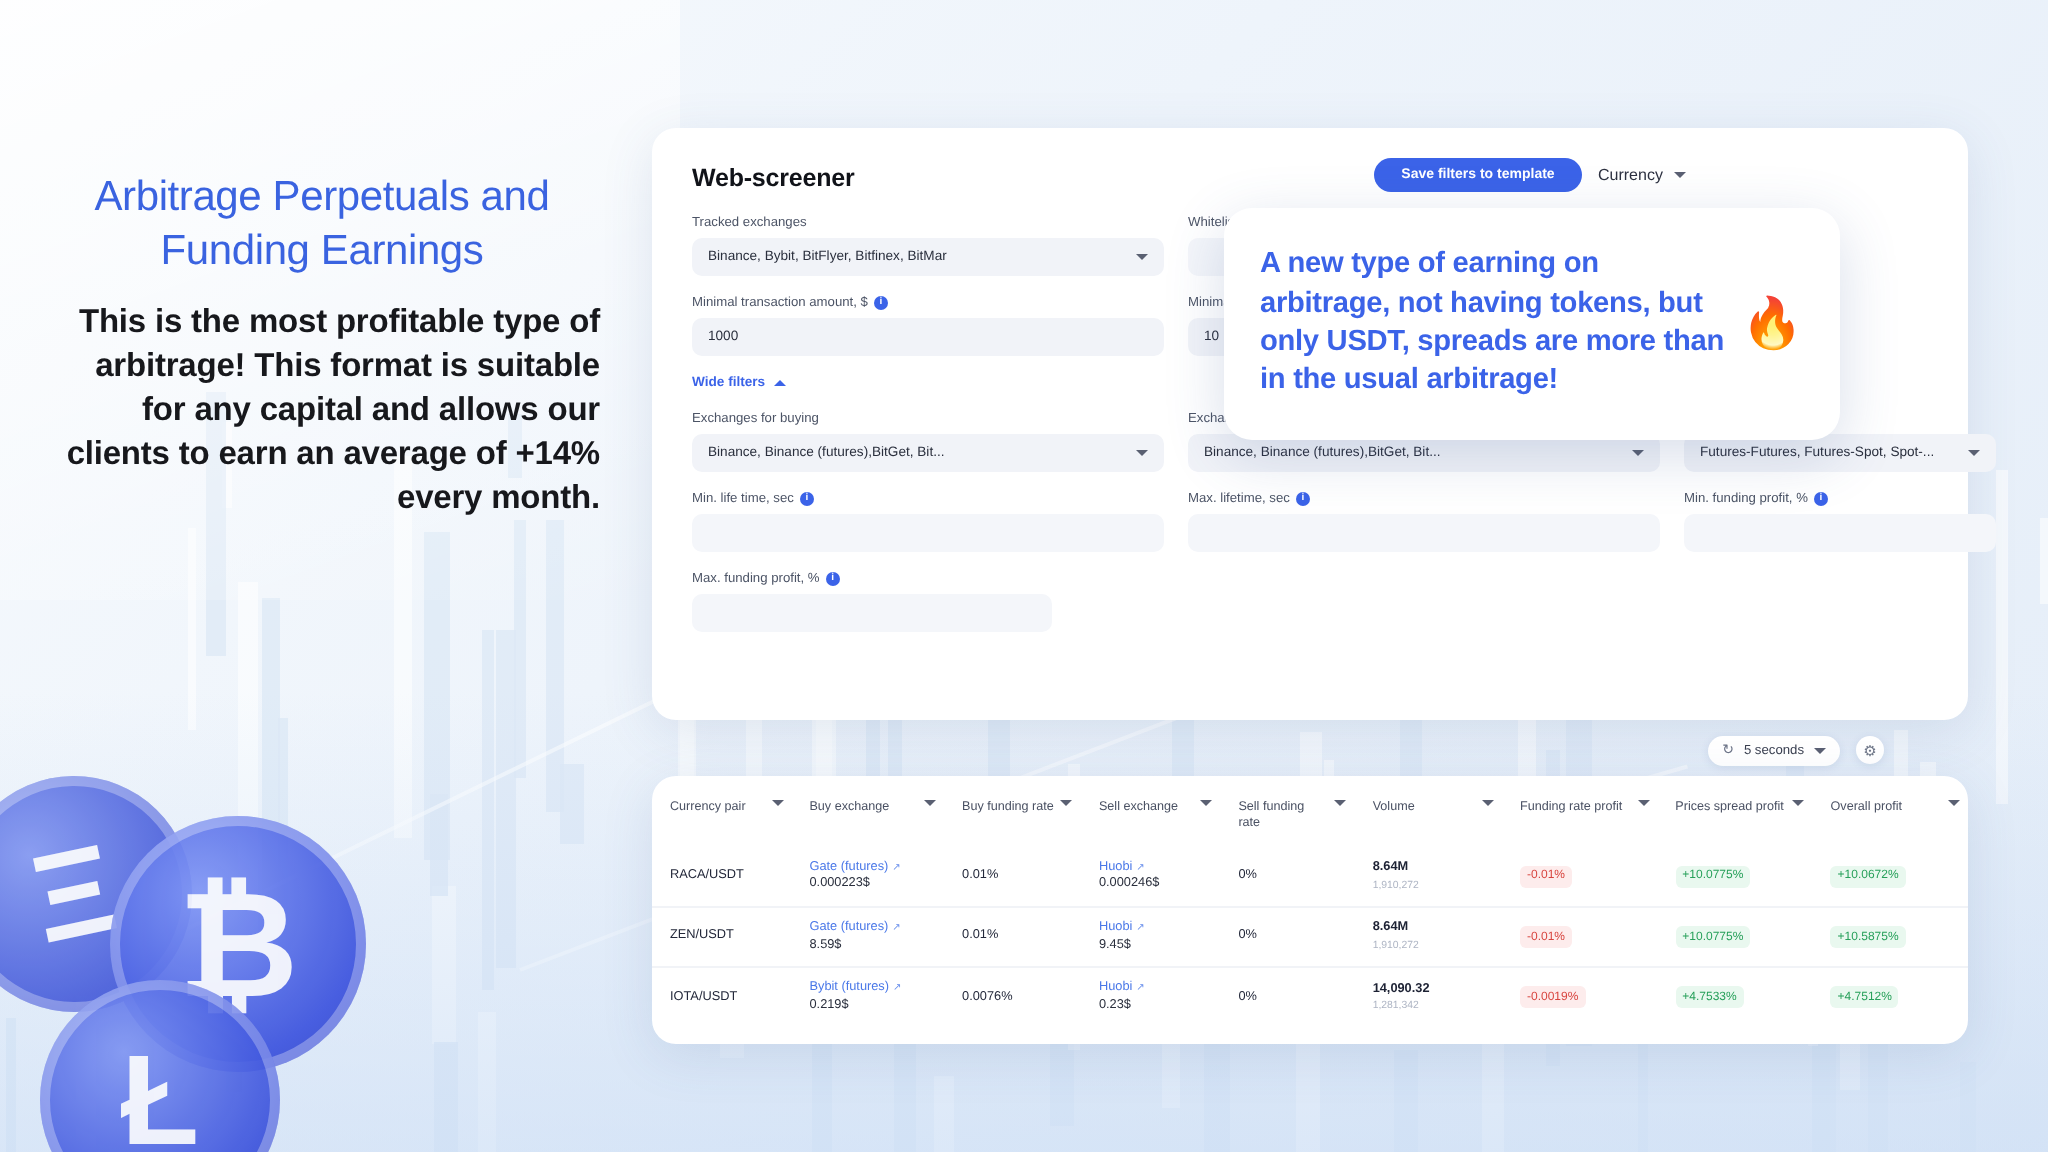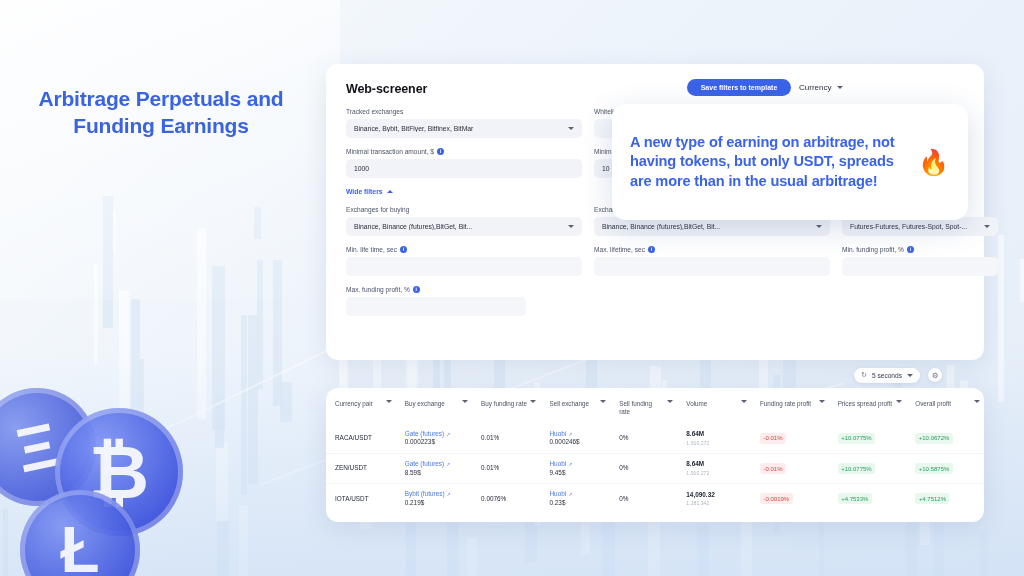--- a/index.html
+++ b/index.html
@@ -43,21 +43,21 @@
       background: radial-gradient(circle at 35% 30%, #7d93f2, #3a51dc 70%, #2a3ec0);
       box-shadow: inset 0 0 0 5px rgba(255,255,255,.30);
       opacity: .90; }
   #coin-eth .glyph { font-size: 62px; }
   #coin-btc .glyph { font-size: 74px; }
   #coin-ltc .glyph { font-size: 64px; }
 
   
   #left-copy { position: absolute; left: 22px; top: 86px; width: 278px; z-index: 5; }
   #headline {
-    color: #3a63e0; font-size: 21px; font-weight: 700; line-height: 1.27;
+    color: #3a63e0; font-size: 21px; font-weight: 400; line-height: 1.27;
     text-align: center; letter-spacing: -.2px;
   }
   #subcopy {
     margin-top: 12px; color: #17181c; font-size: 16.5px; font-weight: 700;
     line-height: 1.33; text-align: right; letter-spacing: -.1px;
   }
 
   
   #screener-panel {
     position: absolute; left: 326px; top: 64px; width: 658px; height: 296px;
@@ -108,21 +108,21 @@
   .field-box .val { white-space: nowrap; overflow: hidden; text-overflow: ellipsis;
                     padding-right: 14px; }
 
   #wide-filters-toggle {
     position: absolute; left: 8px; top: 84px; display: flex; align-items: center;
     gap: 4px; color: #3b63e8; font-size: 6.8px; font-weight: 600; cursor: pointer;
   }
 
   
   #callout {
-    position: absolute; left: 612px; top: 104px; width: 356px; height: 116px;
+    position: absolute; left: 612px; top: 104px; width: 308px; height: 116px;
     background: #fff; border-radius: 14px; z-index: 20;
     box-shadow: 0 8px 30px rgba(60,90,150,.20);
     display: flex; align-items: center; padding: 0 18px;
   }
   #callout-text {
     color: #3b63e8; font-size: 14.6px; font-weight: 600; line-height: 1.33;
     letter-spacing: -.15px; flex: 1;
   }
   #fire-icon { font-size: 25px; margin-left: 6px; }
 
@@ -259,20 +259,21 @@
 </div>
 <div class="coin" id="coin-btc">
   <span class="glyph">₿</span>
 </div>
 <div class="coin" id="coin-ltc">
   <span class="glyph">Ł</span>
 </div>
 
 <div id="left-copy">
   <div id="headline">Arbitrage Perpetuals and Funding Earnings</div>
+  <div id="subcopy">This is the most profitable type of arbitrage! This format is suitable for any capital and allows our clients to earn an average of +14% every month.</div>
 </div>
 
 <div id="screener-panel">
   <div id="panel-title">Web-screener</div>
 
   <div id="save-template-btn">Save filters to template</div>
 
   <div id="templates-dropdown">
     <span>Currency</span>
     <span class="chev"></span>

